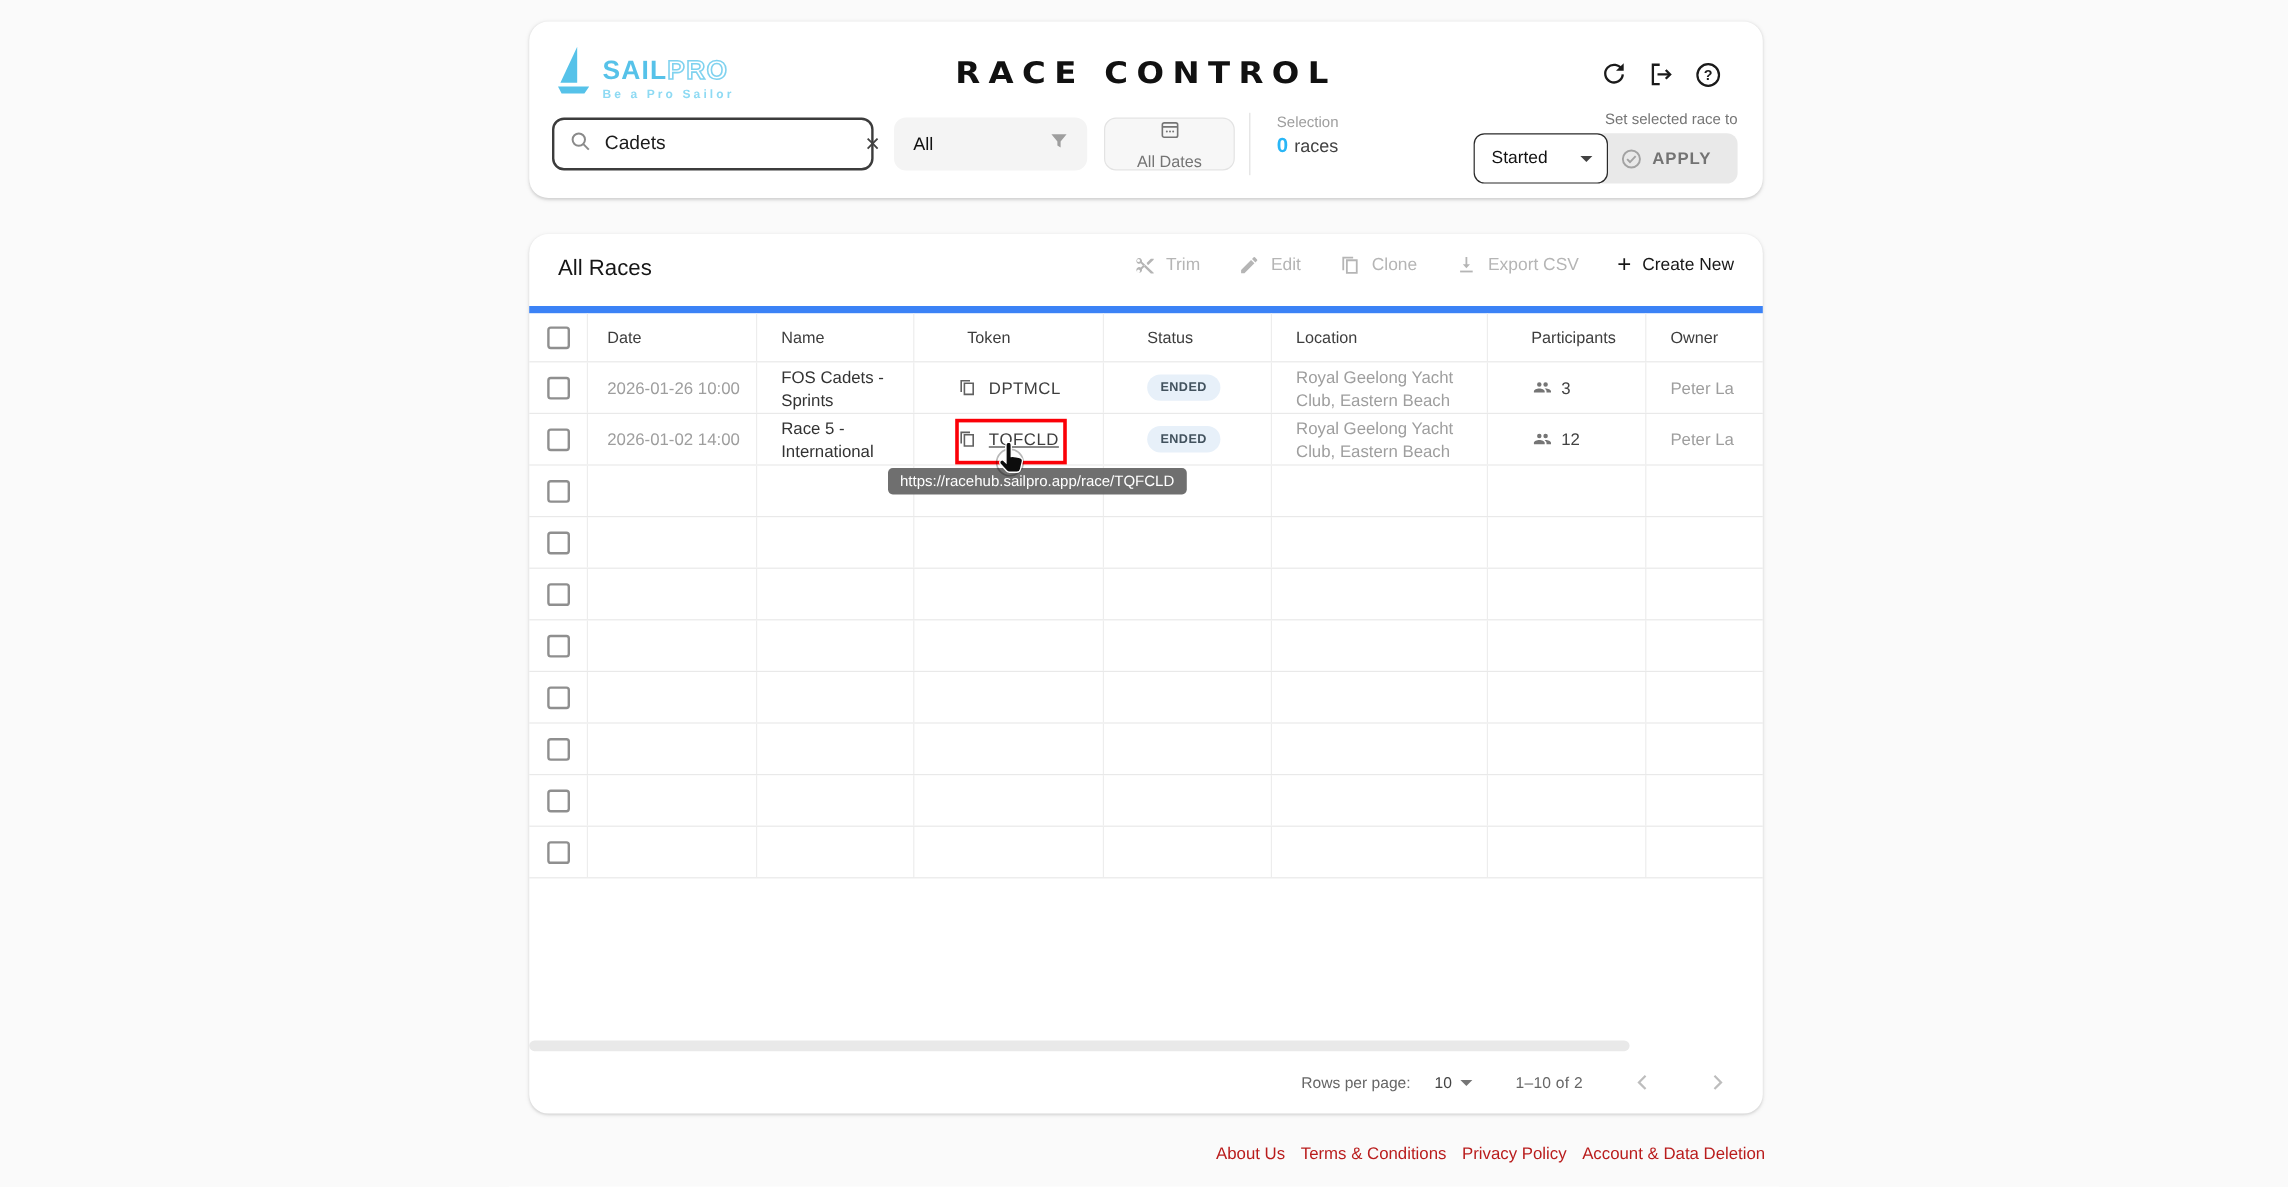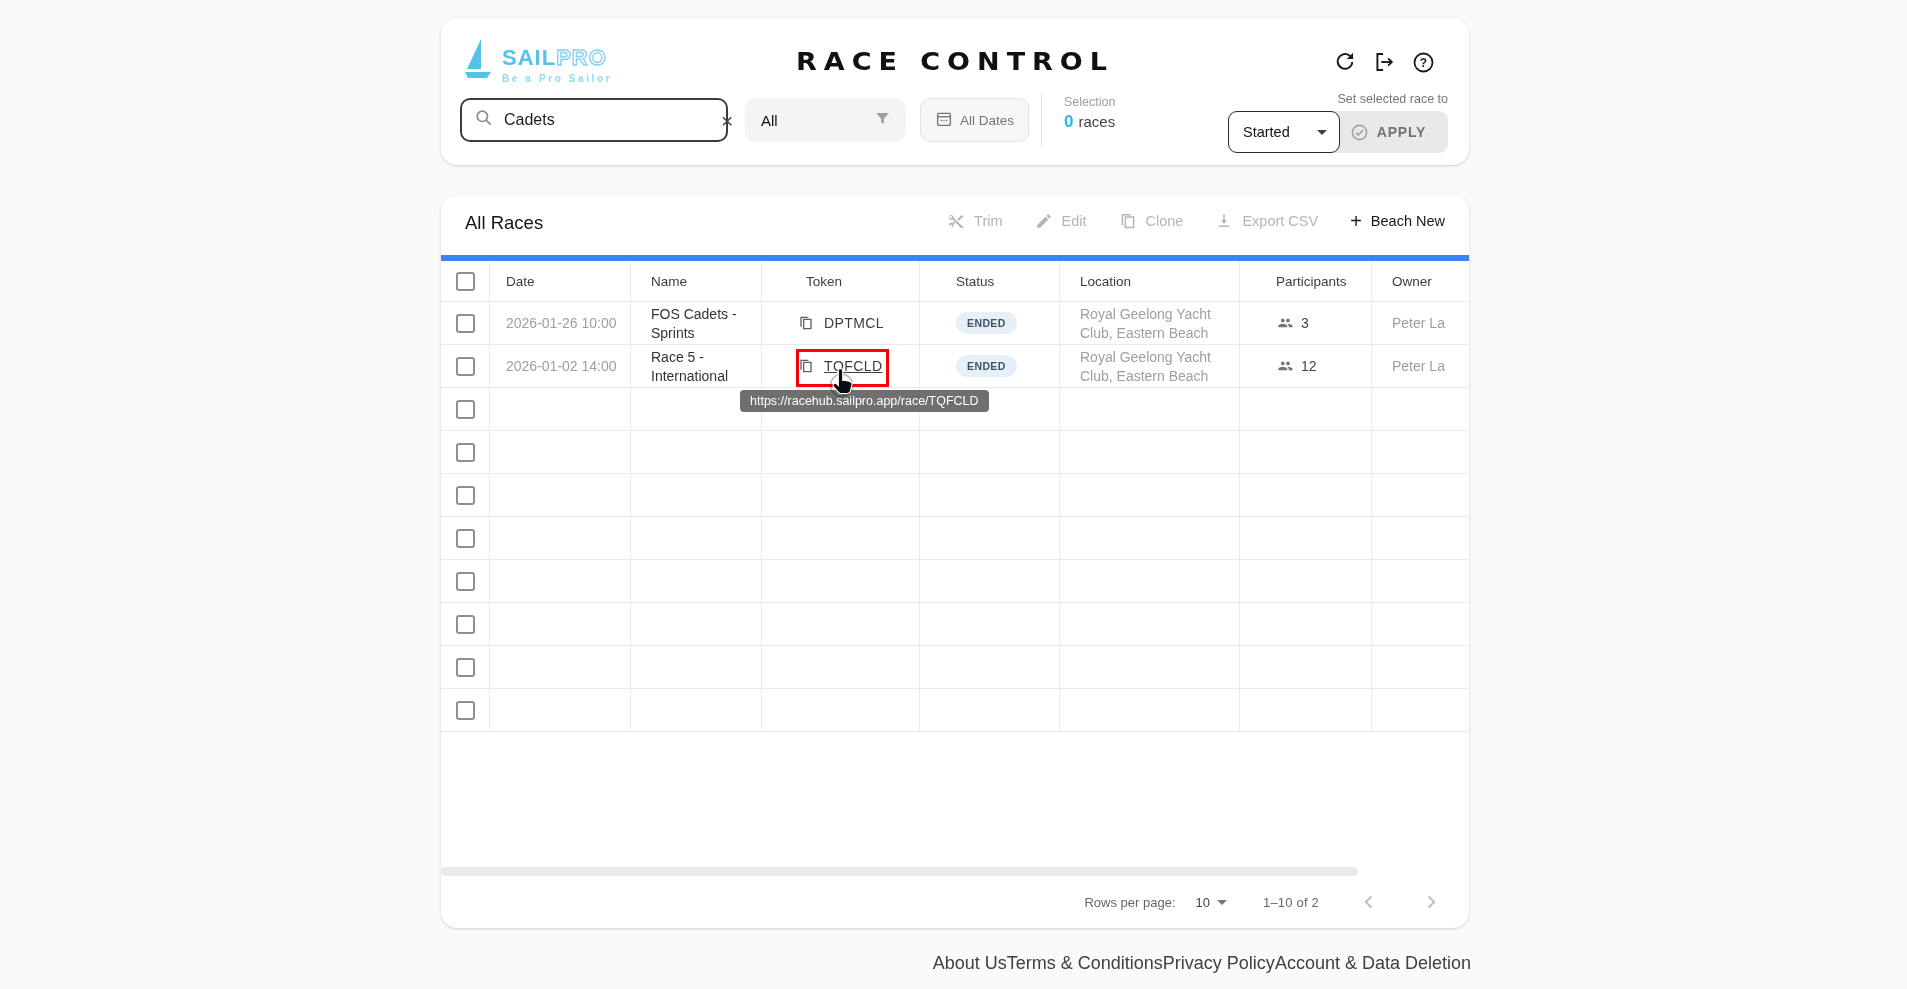--- a/index.html
+++ b/index.html
@@ -38,21 +38,21 @@
   .select-all {
     position:absolute; left:304px; top:80px; width:161px; height:44px;
     background:#f4f4f4; border-radius:10px; display:flex; align-items:center;
     justify-content:space-between; padding:0 14px 0 16px; cursor:pointer;
   }
   .select-all .val { font-size:15px; color:#111; }
   .btn-dates {
     position:absolute; left:479px; top:80px; width:109px; height:44px;
     background:#f7f7f7; border:1px solid #e3e3e3; border-radius:10px;
     display:flex; align-items:center; justify-content:center; gap:7px;
-    font-size:13.5px; color:#757575; cursor:pointer;
+    font-size:13.5px; color:#757575; cursor:pointer;flex-direction:column;
   }
   .vdivider { position:absolute; left:600px; top:76px; width:1px; height:52px; background:#e0e0e0; }
   .selection-block { position:absolute; left:623px; top:77px; }
   .selection-block .lbl { font-size:12.5px; color:#9e9e9e; }
   .selection-block .val { margin-top:3px; font-size:15px; color:#424242; }
   .selection-block .count { color:#29b6f6; font-weight:700; font-size:17px; margin-right:5px; }
   .set-group { position:absolute; left:787px; top:74px; width:220px; }
   .set-group .lbl { text-align:right; font-size:12.5px; color:#757575; margin-bottom:5px; }
   .set-controls { position:relative; height:42px; }
   .apply-btn {
@@ -106,21 +106,21 @@
   .chev { margin-left:38px; width:24px; height:24px; display:flex; align-items:center; justify-content:center; cursor:default; }
   
   .red-box { position:absolute; left:796px; top:349px; width:93px; height:38px; border:3px solid #fb0007; z-index:5; }
   .cursor-wrap { position:absolute; left:826px; top:366px; z-index:7; }
   .tooltip {
     position:absolute; left:740px; top:390px; z-index:6;
     background:rgba(103,103,103,.95); color:#fff; font-size:12.5px;
     padding:4px 10px; border-radius:4px; white-space:nowrap;
   }
   
-  .footer { position:absolute; right:436px; top:953px; display:flex; font-size:18px; color:#404040; }
+  .footer { position:absolute; right:436px; top:953px; display:flex; gap:13px; font-size:14px; color:#b91c1c; }
   .footer span { cursor:pointer; }
 </style>
 </head>
 <body>
 
 <div class="page">
 
   <div class="card card-top">
     <div class="logo-wrap">
       <span>
@@ -242,21 +242,21 @@
       </div>
       <div class="tbtn disabled">
         <svg width="18" height="18" viewBox="0 0 24 24">
           <path fill="#b5b5b5" d="M11 3h2v8h3l-4 4.5L8 11h3z"></path>
           <rect x="5" y="18" width="14" height="2" fill="#b5b5b5"></rect>
         </svg>
         <span>Export CSV</span>
       </div>
       <div class="tbtn enabled">
         <span class="plus">+</span>
-        <span>Beach New</span>
+        <span>Create New</span>
       </div>
     </div>
 
     <div class="tgrid">
 
       <div class="trow thead">
         <div class="c-check">
             <span class="checkbox"></span>
           </div>
         <div class="pl16">Date</div>

